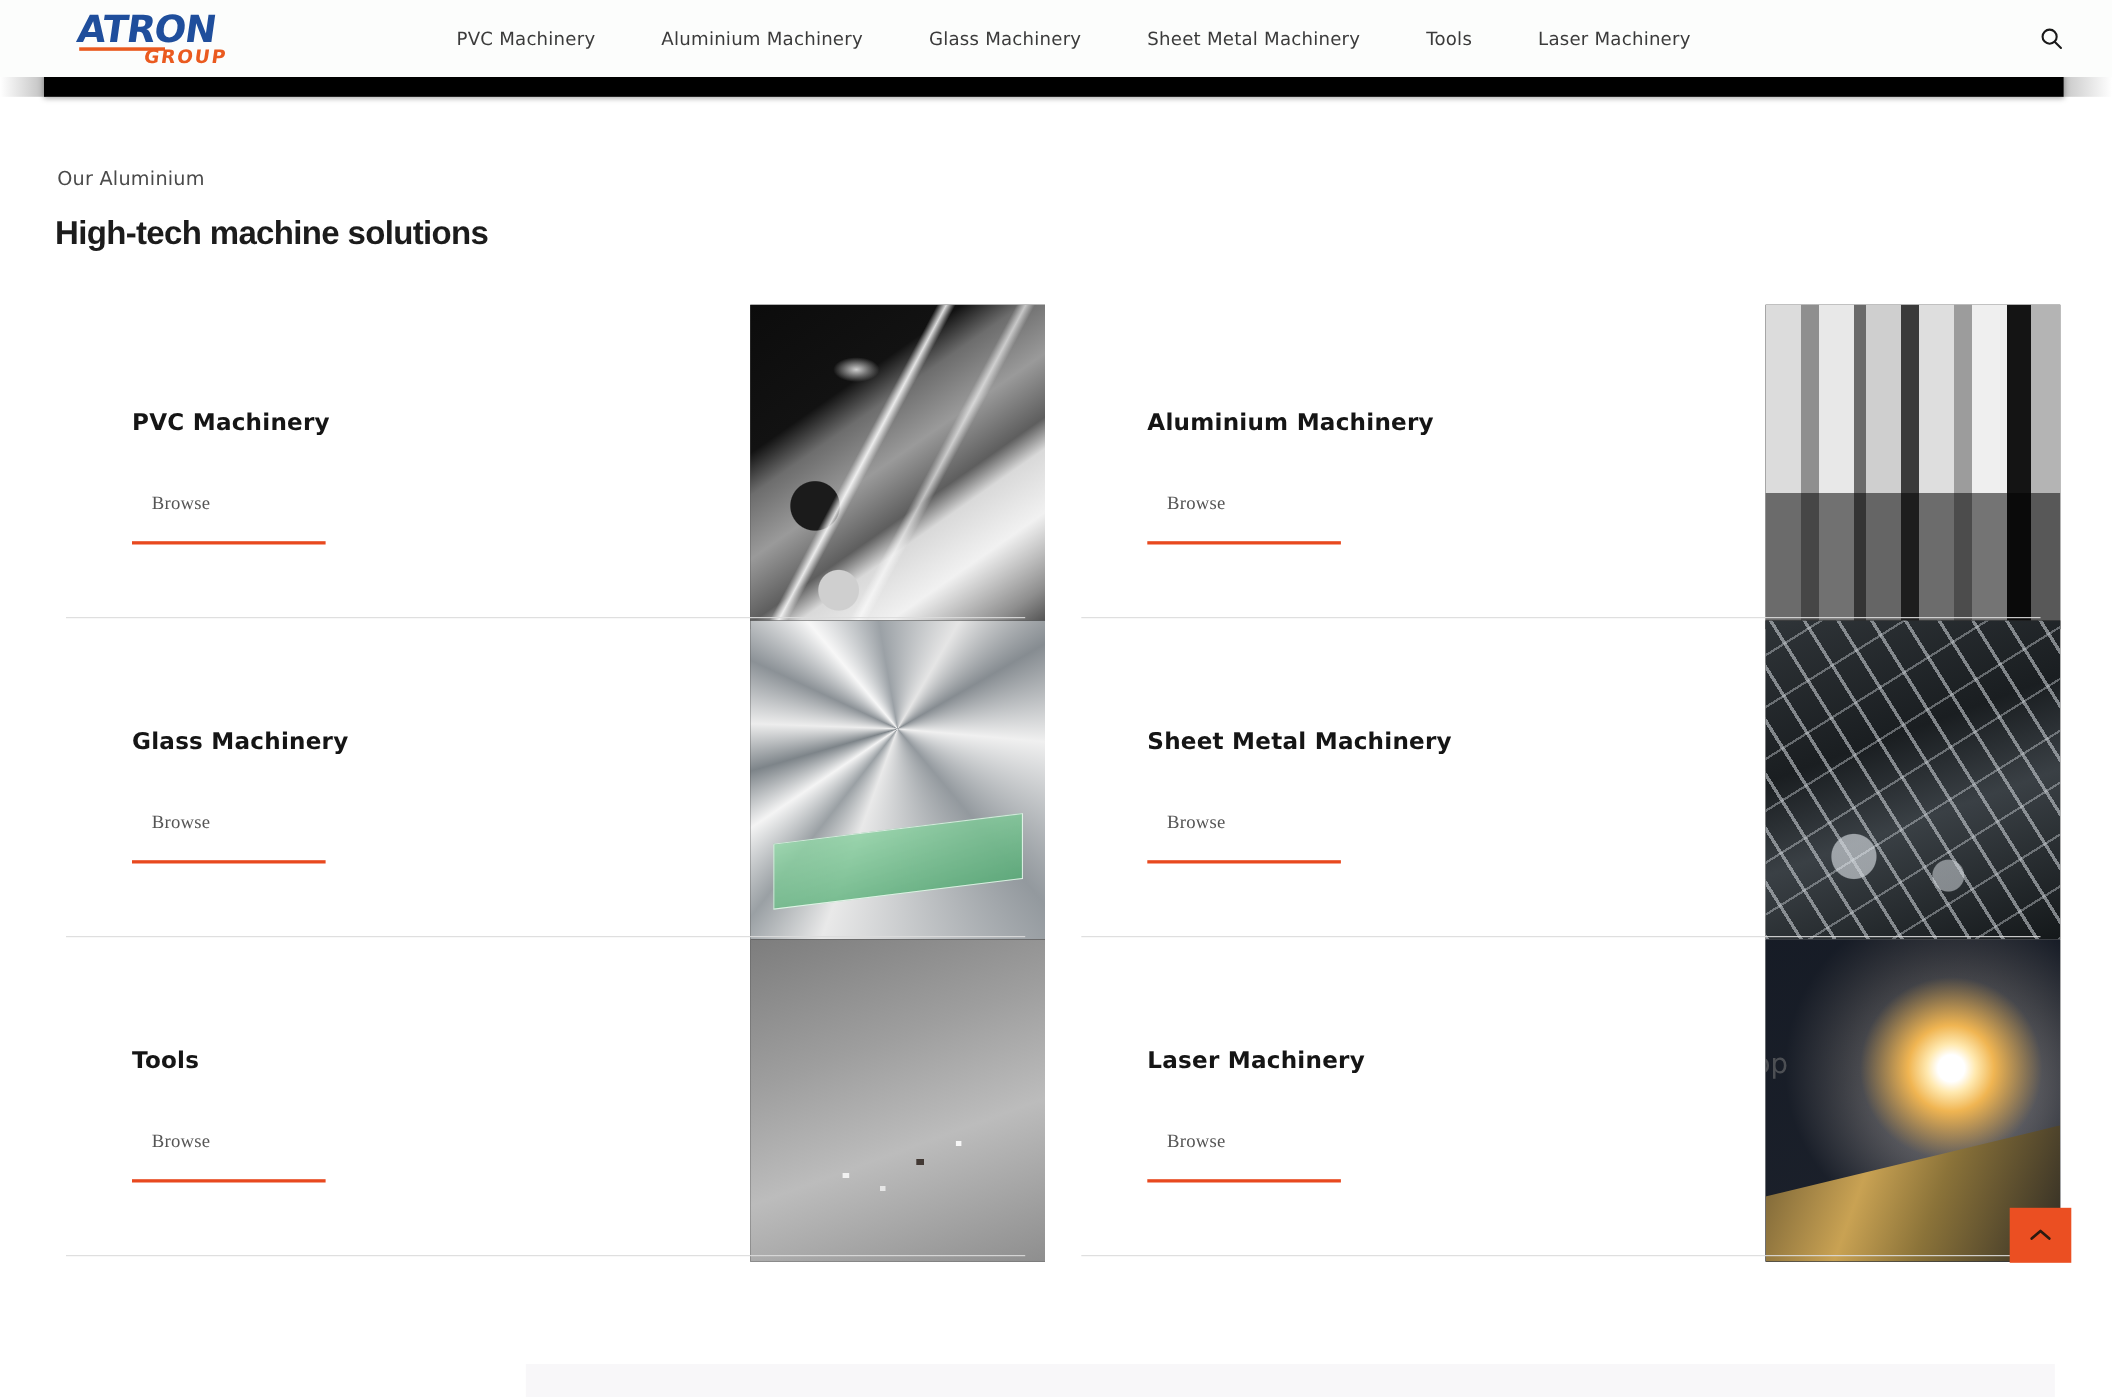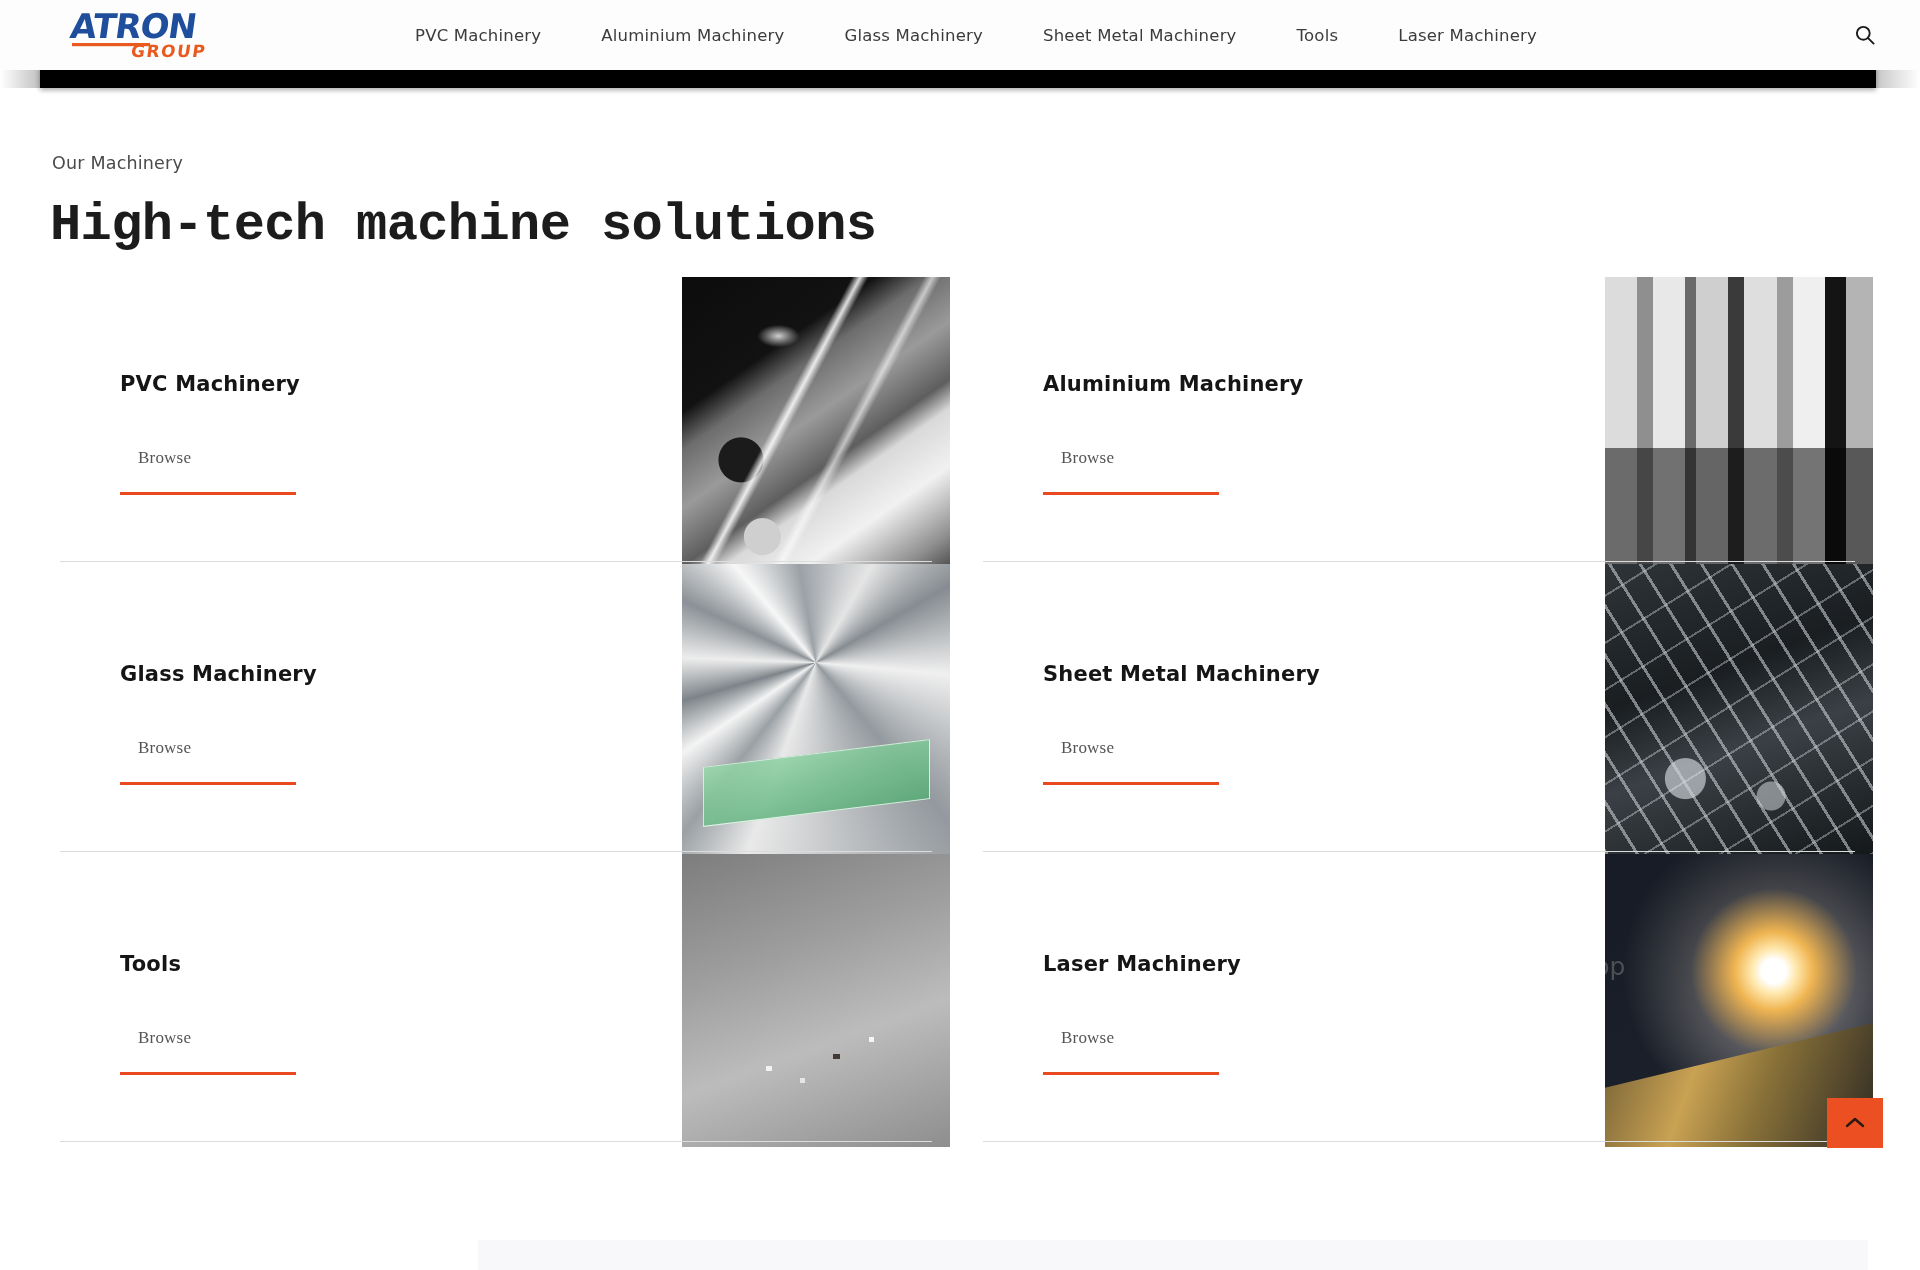--- a/index.html
+++ b/index.html
@@ -101,25 +101,25 @@
     top: 153px;
     font-size: 17.5px;
     color: #4a4a4a;
     font-family: "DejaVu Sans", sans-serif;
     letter-spacing: 0.2px;
   }
   .page-title {
     position: absolute;
     left: 50px;
     top: 196px;
-    font-size: 52px;
+    font-size: 30px;
     font-weight: 700;
     color: #1c1c1c;
     letter-spacing: -0.6px;
-    font-family: Liberation Mono, monospace;
+    font-family: Liberation Sans, sans-serif;
   }
 
   
   .grid {
     position: absolute;
     left: 0;
     top: 272px;
     width: 1920px;
   }
   .card {
@@ -354,21 +354,21 @@
       <circle cx="9.3" cy="9.3" r="6.4" fill="none" stroke="#1a1a1a" stroke-width="1.9"></circle>
       <line x1="14.1" y1="14.1" x2="19.6" y2="19.6" stroke="#1a1a1a" stroke-width="1.9" stroke-linecap="round"></line>
     </svg>
   </div>
 </div>
 
 <div class="bar-shadow-left"></div>
 <div class="bar-shadow-right"></div>
 <div class="black-bar"></div>
 
-<div class="eyebrow">Our Machinery</div>
+<div class="eyebrow">Our Aluminium</div>
 <h1 class="page-title">High-tech machine solutions</h1>
 
 <div class="grid">
 
   <div class="card col-left row-1">
     <div class="card-body">
       <div class="card-title">PVC Machinery</div>
       <div class="browse-link">Browse</div>
       <div class="browse-rule"></div>
     </div>

